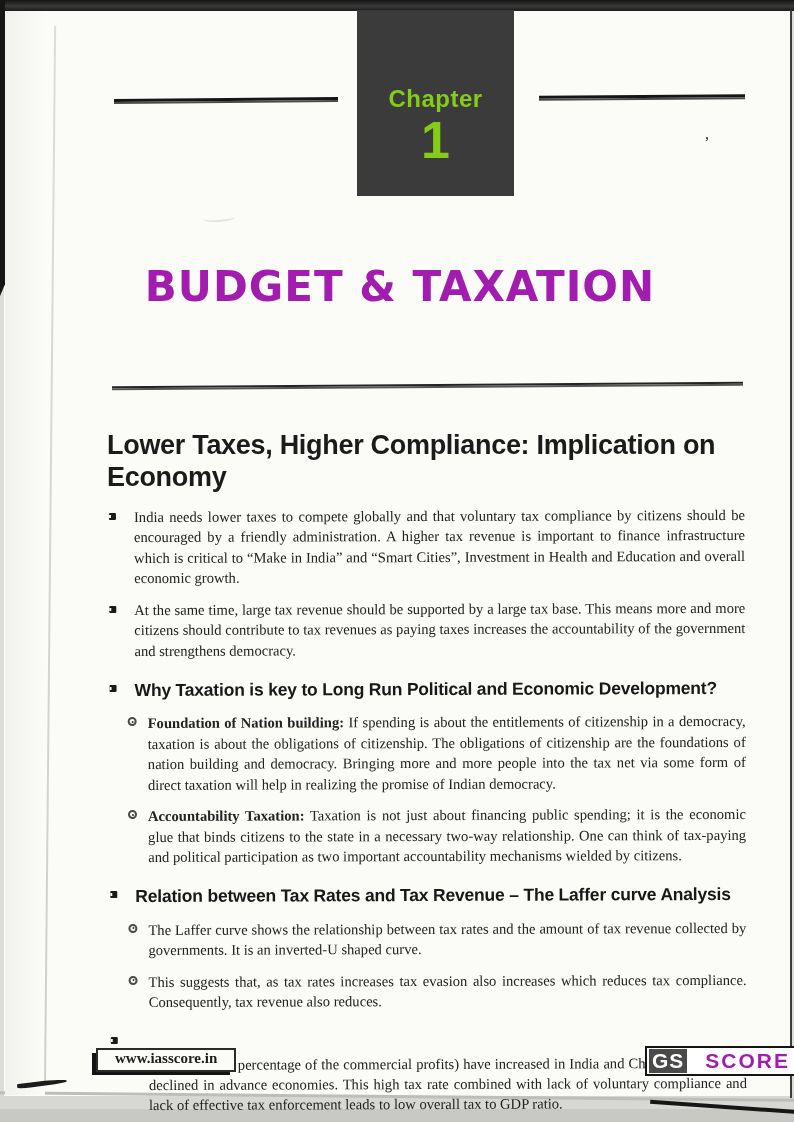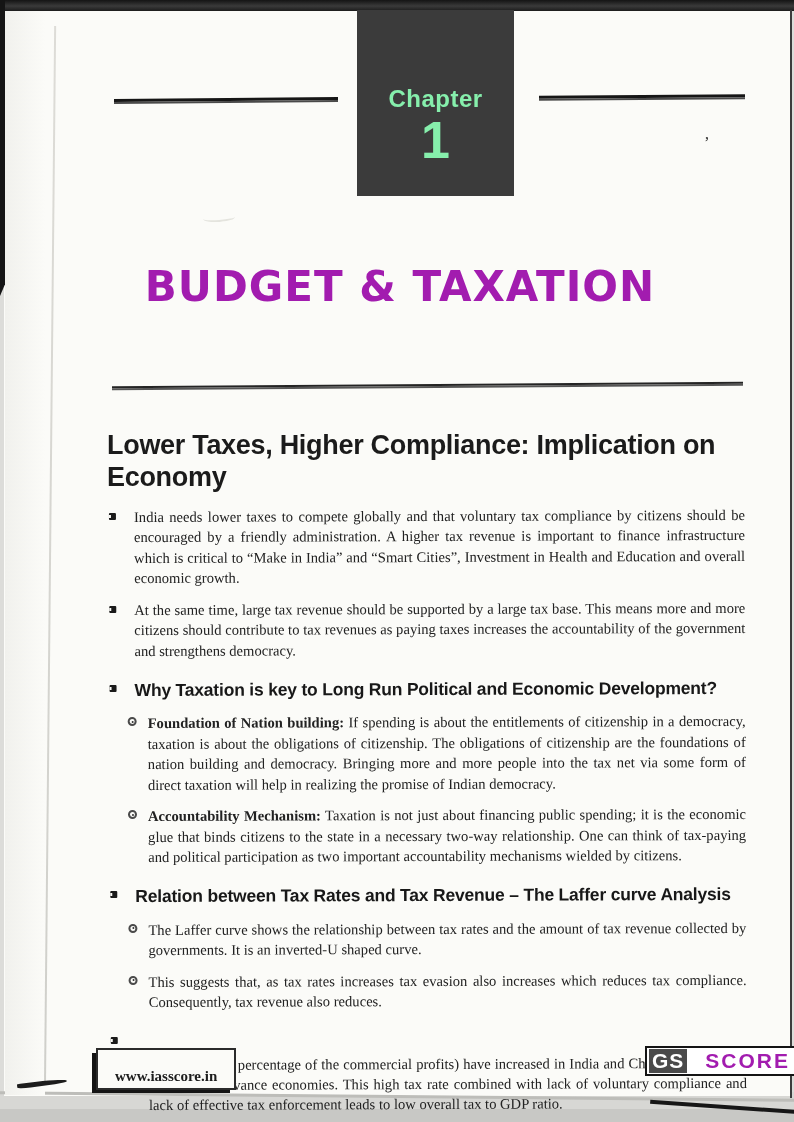--- a/index.html
+++ b/index.html
@@ -27,21 +27,21 @@
   .corner-curl { position:absolute; left:17px; top:1081px; width:50px; height:5px; background:#1c1c1c;
     border-radius:10% 90% 60% 40%; transform:rotate(-7deg); }
   .right-edge { position:absolute; right:2px; top:10px; width:2px; height:1088px; background:#3c3c3c; }
   .br-line { position:absolute; right:-6px; bottom:13px; width:150px; height:4px; background:#161616; transform:rotate(4deg); }
   .squiggle { position:absolute; left:203px; top:214px; width:32px; height:8px;
     border-bottom:2px solid #e4e4de; border-radius:50%; transform:rotate(-4deg); }
   .stray-mark { position:absolute; left:704px; top:133px; font-size:17px; color:#3a3a3a; font-family:"Liberation Serif",serif; }
 
   
   .chapter-box { position:absolute; left:357px; top:10px; width:157px; height:186px;
-    background:#3b3b3b; color:#86efac; text-align:center; font-family:"Liberation Sans",sans-serif; }
+    background:#3b3b3b; color:#84cc16; text-align:center; font-family:"Liberation Sans",sans-serif; }
   .chapter-label { font-weight:bold; font-size:24px; letter-spacing:0.5px; padding-top:75px; }
   .chapter-number { font-weight:bold; font-size:52px; line-height:1.05; }
   .rule { position:absolute; height:3px; border-top:3px solid #161616; border-bottom:2px solid #4a4a4a; }
   .rule-left { left:114px; top:98px; width:224px; transform:rotate(-0.45deg); }
   .rule-right { left:539px; top:95px; width:206px; transform:rotate(-0.45deg); }
 
   
   .doc-title { position:absolute; left:50px; top:262px; width:700px; text-align:center;
     font-family:"DejaVu Sans",sans-serif; font-weight:bold; font-size:42px; letter-spacing:1px; color:#a21caf; }
   .title-rule { position:absolute; left:112px; top:384px; width:631px; height:3px;
@@ -61,21 +61,21 @@
   .circ-bullet { width:9px; height:9px; border:2px solid #4a4a4a; border-radius:50%; margin-top:4px; position:relative; }
   .circ-bullet::after { content:""; position:absolute; left:1.5px; top:1.5px; width:2px; height:2px; background:#333; border-radius:50%; }
   .h-row { margin-top:17px; margin-bottom:11px; }
   .h-row .sq-bullet { margin-top:7px; }
   .sec-heading { font-family:"Liberation Sans",sans-serif; font-weight:bold; font-size:17.5px; color:#181818;
     letter-spacing:-0.2px; text-align:left; }
   .lead { font-weight:bold; }
 
   
   .footer-site { position:absolute; left:96px; top:1048px; background:#fbfbf8;
-    border:2px solid #2b2b2b; padding:18px 17px 3px; font-weight:bold; font-size:15px; color:#1d1d1d;
+    border:2px solid #2b2b2b; padding:0 17px 3px; font-weight:bold; font-size:15px; color:#1d1d1d;
     box-shadow:-5px 4px 0 -1px #141414; font-family:"Liberation Serif",serif; }
   .footer-logo { position:absolute; left:622px; top:1046px; display:flex; align-items:center;
     border:2px solid #141414; background:#fff; padding:1px 4px 1px 2px;
     font-family:"Liberation Sans",sans-serif; font-weight:bold; font-size:21px;margin-left:23px; }
   .logo-gs { background:#4a4a4a; color:#fff; padding:0 3px; letter-spacing:1px; }
   .logo-score { color:#a21caf; letter-spacing:2px; padding-left:18px; }
 </style>
 </head>
 <body>
 
@@ -131,21 +131,21 @@
     <div class="row">
       <div class="b-col-sub">
           <div class="circ-bullet"></div>
         </div>
       <p><span class="lead">Foundation of Nation building:</span><span> If spending is about the entitlements of citizenship in a democracy, taxation is about the obligations of citizenship. The obligations of citizenship are the foundations of nation building and democracy. Bringing more and more people into the tax net via some form of direct taxation will help in realizing the promise of Indian democracy.</span></p>
     </div>
     <div class="row">
       <div class="b-col-sub">
           <div class="circ-bullet"></div>
         </div>
-      <p><span class="lead">Accountability Mechanism:</span><span> Taxation is not just about financing public spending; it is the economic glue that binds citizens to the state in a necessary two-way relationship. One can think of tax-paying and political participation as two important accountability mechanisms wielded by citizens.</span></p>
+      <p><span class="lead">Accountability Taxation:</span><span> Taxation is not just about financing public spending; it is the economic glue that binds citizens to the state in a necessary two-way relationship. One can think of tax-paying and political participation as two important accountability mechanisms wielded by citizens.</span></p>
     </div>
 
     <div class="row h-row">
       <div class="b-col">
           <div class="sq-bullet"></div>
         </div>
       <div class="sec-heading">Relation between Tax Rates and Tax Revenue – The Laffer curve Analysis</div>
     </div>
     <div class="row">
       <div class="b-col-sub">

